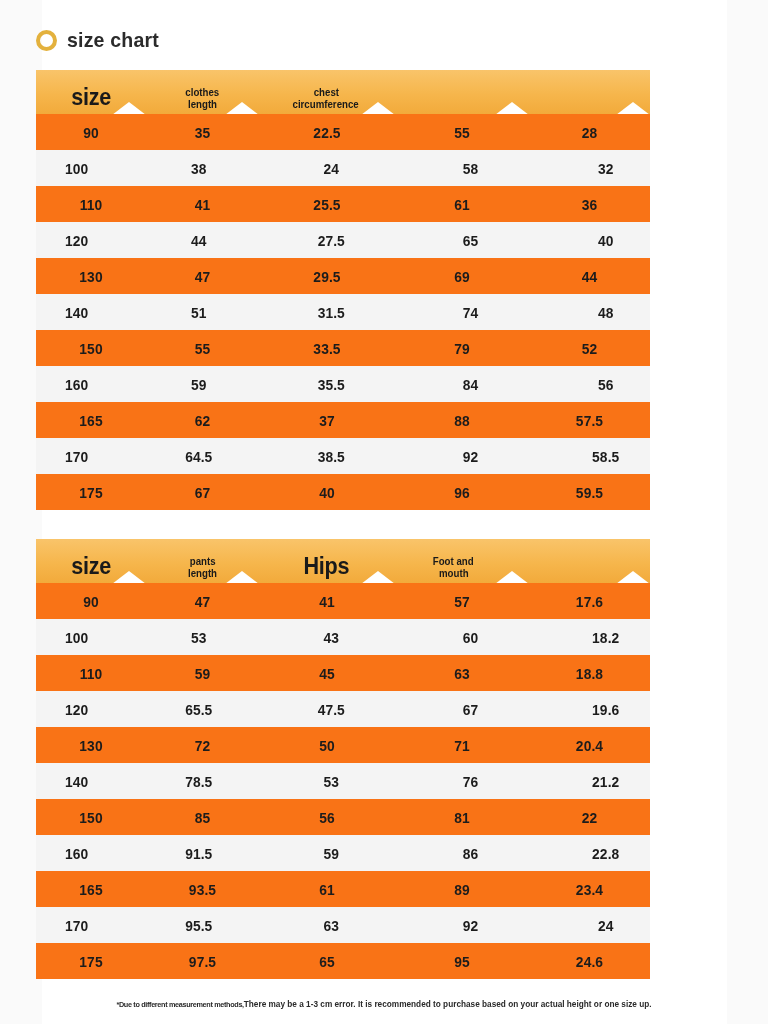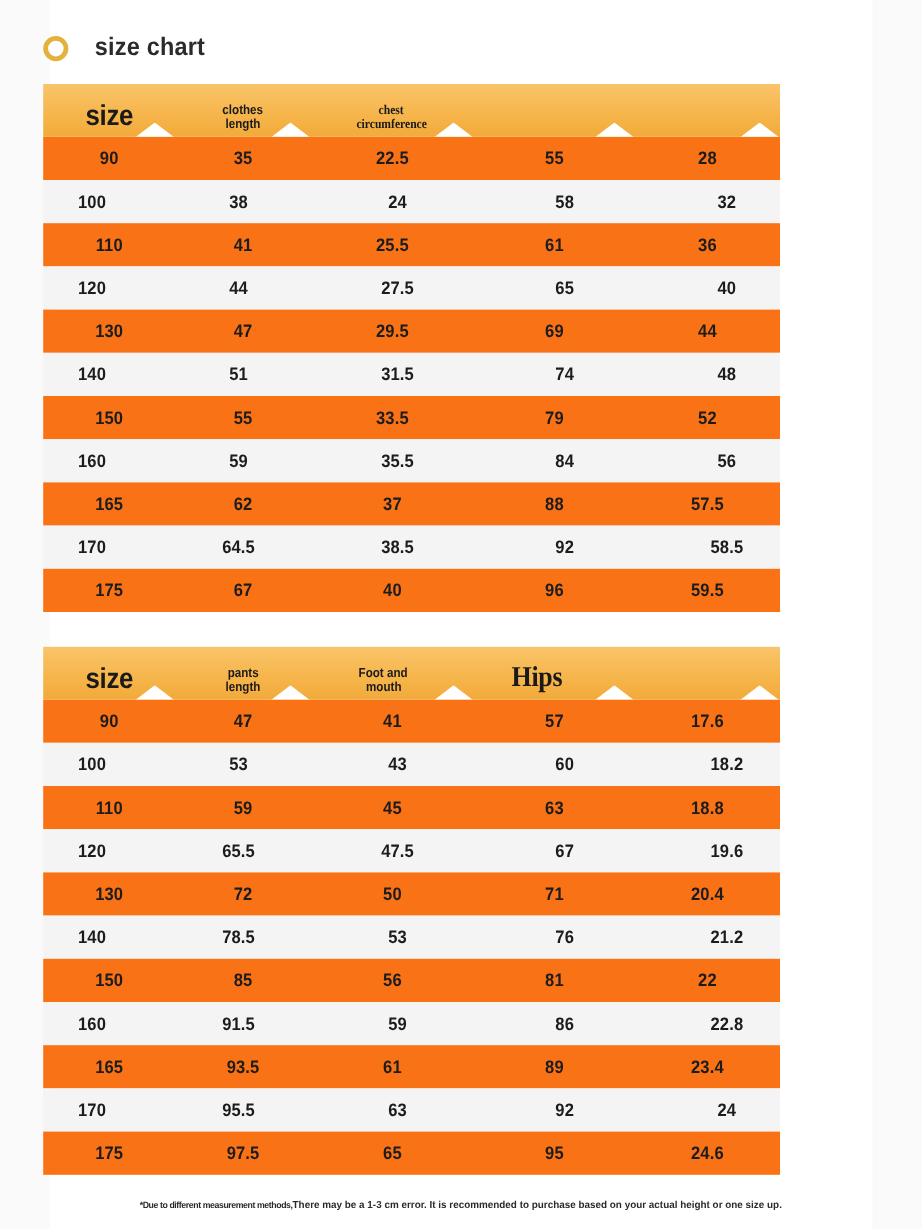--- a/index.html
+++ b/index.html
@@ -33,21 +33,21 @@
     background: #ffffff;
   }
 
   
   .title-row {
     position: absolute;
     left: 36px;
     top: 22px;
     display: flex;
     align-items: center;
-    gap: 22px;
+    gap: 10px;
     height: 36px;
   }
 
   .ring-icon {
     width: 21px;
     height: 21px;
     border-radius: 50%;
     border: 4px solid #e3b13d;
     background: transparent;
     flex: 0 0 auto;
@@ -107,21 +107,21 @@
     justify-content: flex-end;
     height: 44px;
     padding-bottom: 3px;
     line-height: 1.08;
     color: #1a1a1a;
   }
 
   .hcell.c1 { width: 110px; }
   .hcell.c2 { width: 113px; }
   .hcell.c3 { width: 136px; }
-  .hcell.c4 { width: 134px; font-family: Liberation Serif, serif; }
+  .hcell.c4 { width: 134px; }
   .hcell.c5 { width: 121px; }
 
   .hcell .ln {
     font-size: 11px;
     font-weight: 700;
     transform: scaleX(0.88);
     white-space: nowrap;
   }
 
   .hcell.big .ln {
@@ -288,26 +288,26 @@
   <div class="table-block" id="table-2">
       <div class="thead">
         <div class="thead-inner">
           <div class="hcell c1 big">
             <div class="ln">size</div>
           </div>
           <div class="hcell c2">
             <div class="ln">pants</div>
             <div class="ln">length</div>
           </div>
+          <div class="hcell c4 big">
+            <div class="ln">Hips</div>
+          </div>
           <div class="hcell c5">
             <div class="ln">Foot and</div>
             <div class="ln">mouth</div>
-          </div>
-          <div class="hcell c4 big">
-            <div class="ln">Hips</div>
           </div>
         </div>
         <div class="notch" style="left: 76px;"></div>
         <div class="notch" style="left: 189px;"></div>
         <div class="notch" style="left: 325px;"></div>
         <div class="notch" style="left: 459px;"></div>
         <div class="notch" style="left: 580px;"></div>
       </div>
       <div class="trow">
         <div class="tcell c1">90</div>

